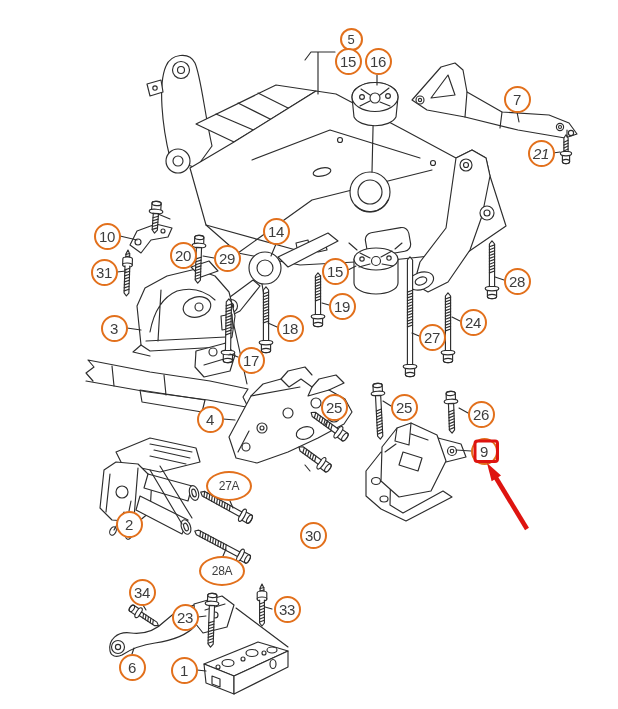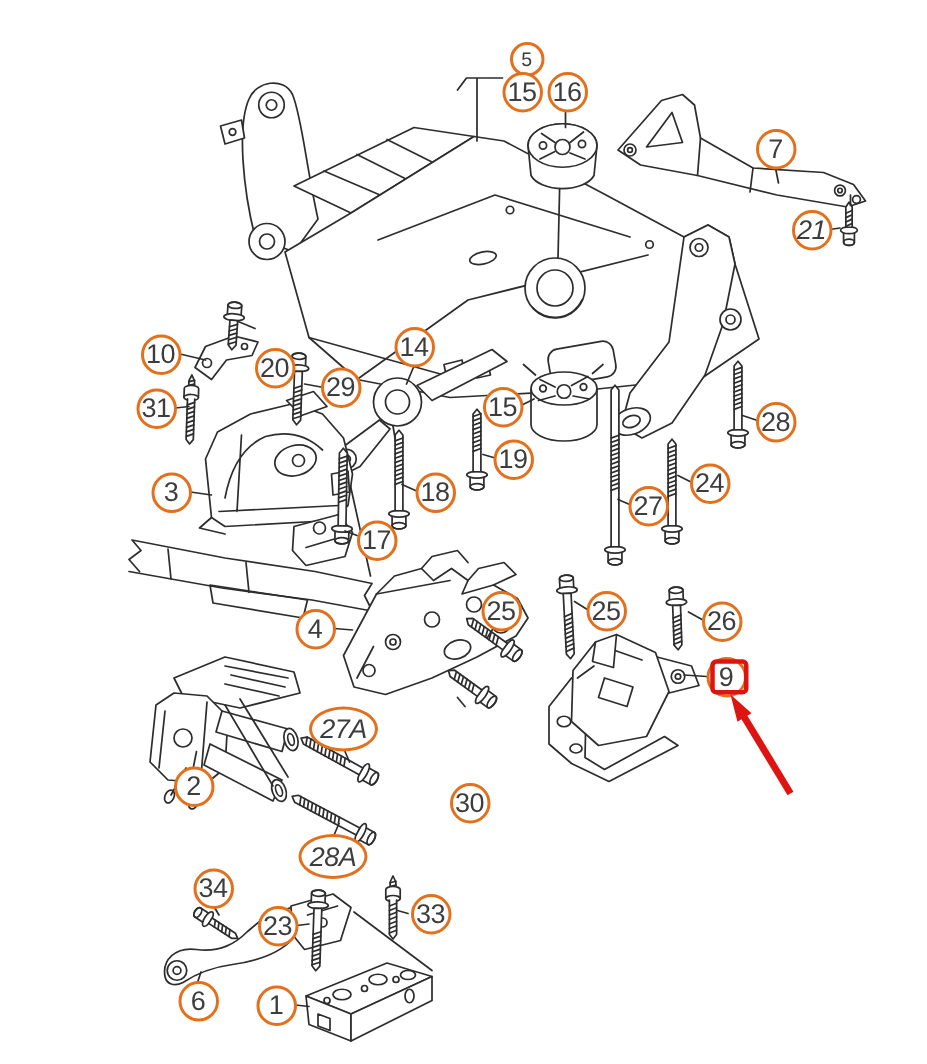--- a/index.html
+++ b/index.html
@@ -5,24 +5,24 @@
   html,body{margin:0;padding:0;background:#fff;}
   .stage{position:relative;width:618px;height:709px;background:#fff;overflow:hidden;
          font-family:"Liberation Sans", sans-serif;}
   .stage svg{position:absolute;left:0;top:0;}
   #art{z-index:0;}
   #callout-layer{position:absolute;left:0;top:0;width:618px;height:709px;z-index:1;}
   #overlay{z-index:2;pointer-events:none;}
   .callout{position:absolute;box-sizing:border-box;width:27px;height:27px;
            margin-left:-13.5px;margin-top:-13.5px;border:2.6px solid #e2701c;
            border-radius:50%;background:#fff;display:flex;align-items:center;
-           justify-content:center;font-size:18px;font-weight:500;color:#3d3d3d;
+           justify-content:center;font-size:15px;font-weight:500;color:#3d3d3d;
            letter-spacing:-0.3px;}
   .callout.small{width:23px;height:23px;margin-left:-11.5px;margin-top:-11.5px;font-size:13px;}
-  .callout.wide{width:46px;height:30px;margin-left:-23px;margin-top:-15px;border-radius:50%;font-size:18px;font-style:italic;}
+  .callout.wide{width:46px;height:30px;margin-left:-23px;margin-top:-15px;border-radius:50%;font-size:12px;}
   .callout.highlighted{z-index:3;}
 </style>
 </head>
 <body>
 
 <div class="stage">
 
 <svg id="art" width="618" height="709" viewBox="0 0 618 709">
  <g stroke="#2d2d2d" stroke-width="1.15" fill="none" stroke-linejoin="round" stroke-linecap="round">
 
@@ -498,21 +498,21 @@
       </div>
       <div class="callout" style="left: 378px; top: 61px;">
         <span>16</span>
       </div>
       <div class="callout" style="left: 517px; top: 99px;">
         <span>7</span>
       </div>
       <div class="callout" style="left: 541px; top: 153px; font-style: italic;">
         <span>21</span>
       </div>
-      <div class="callout" style="left: 183px; top: 209px; margin-top: 23px;">
+      <div class="callout" style="left: 183px; top: 219px; margin-top: 23px;">
         <span>20</span>
       </div>
       <div class="callout" style="left: 107px; top: 236px;">
         <span>10</span>
       </div>
       <div class="callout" style="left: 104px; top: 272px;">
         <span>31</span>
       </div>
       <div class="callout" style="left: 227px; top: 258px;">
         <span>29</span>

